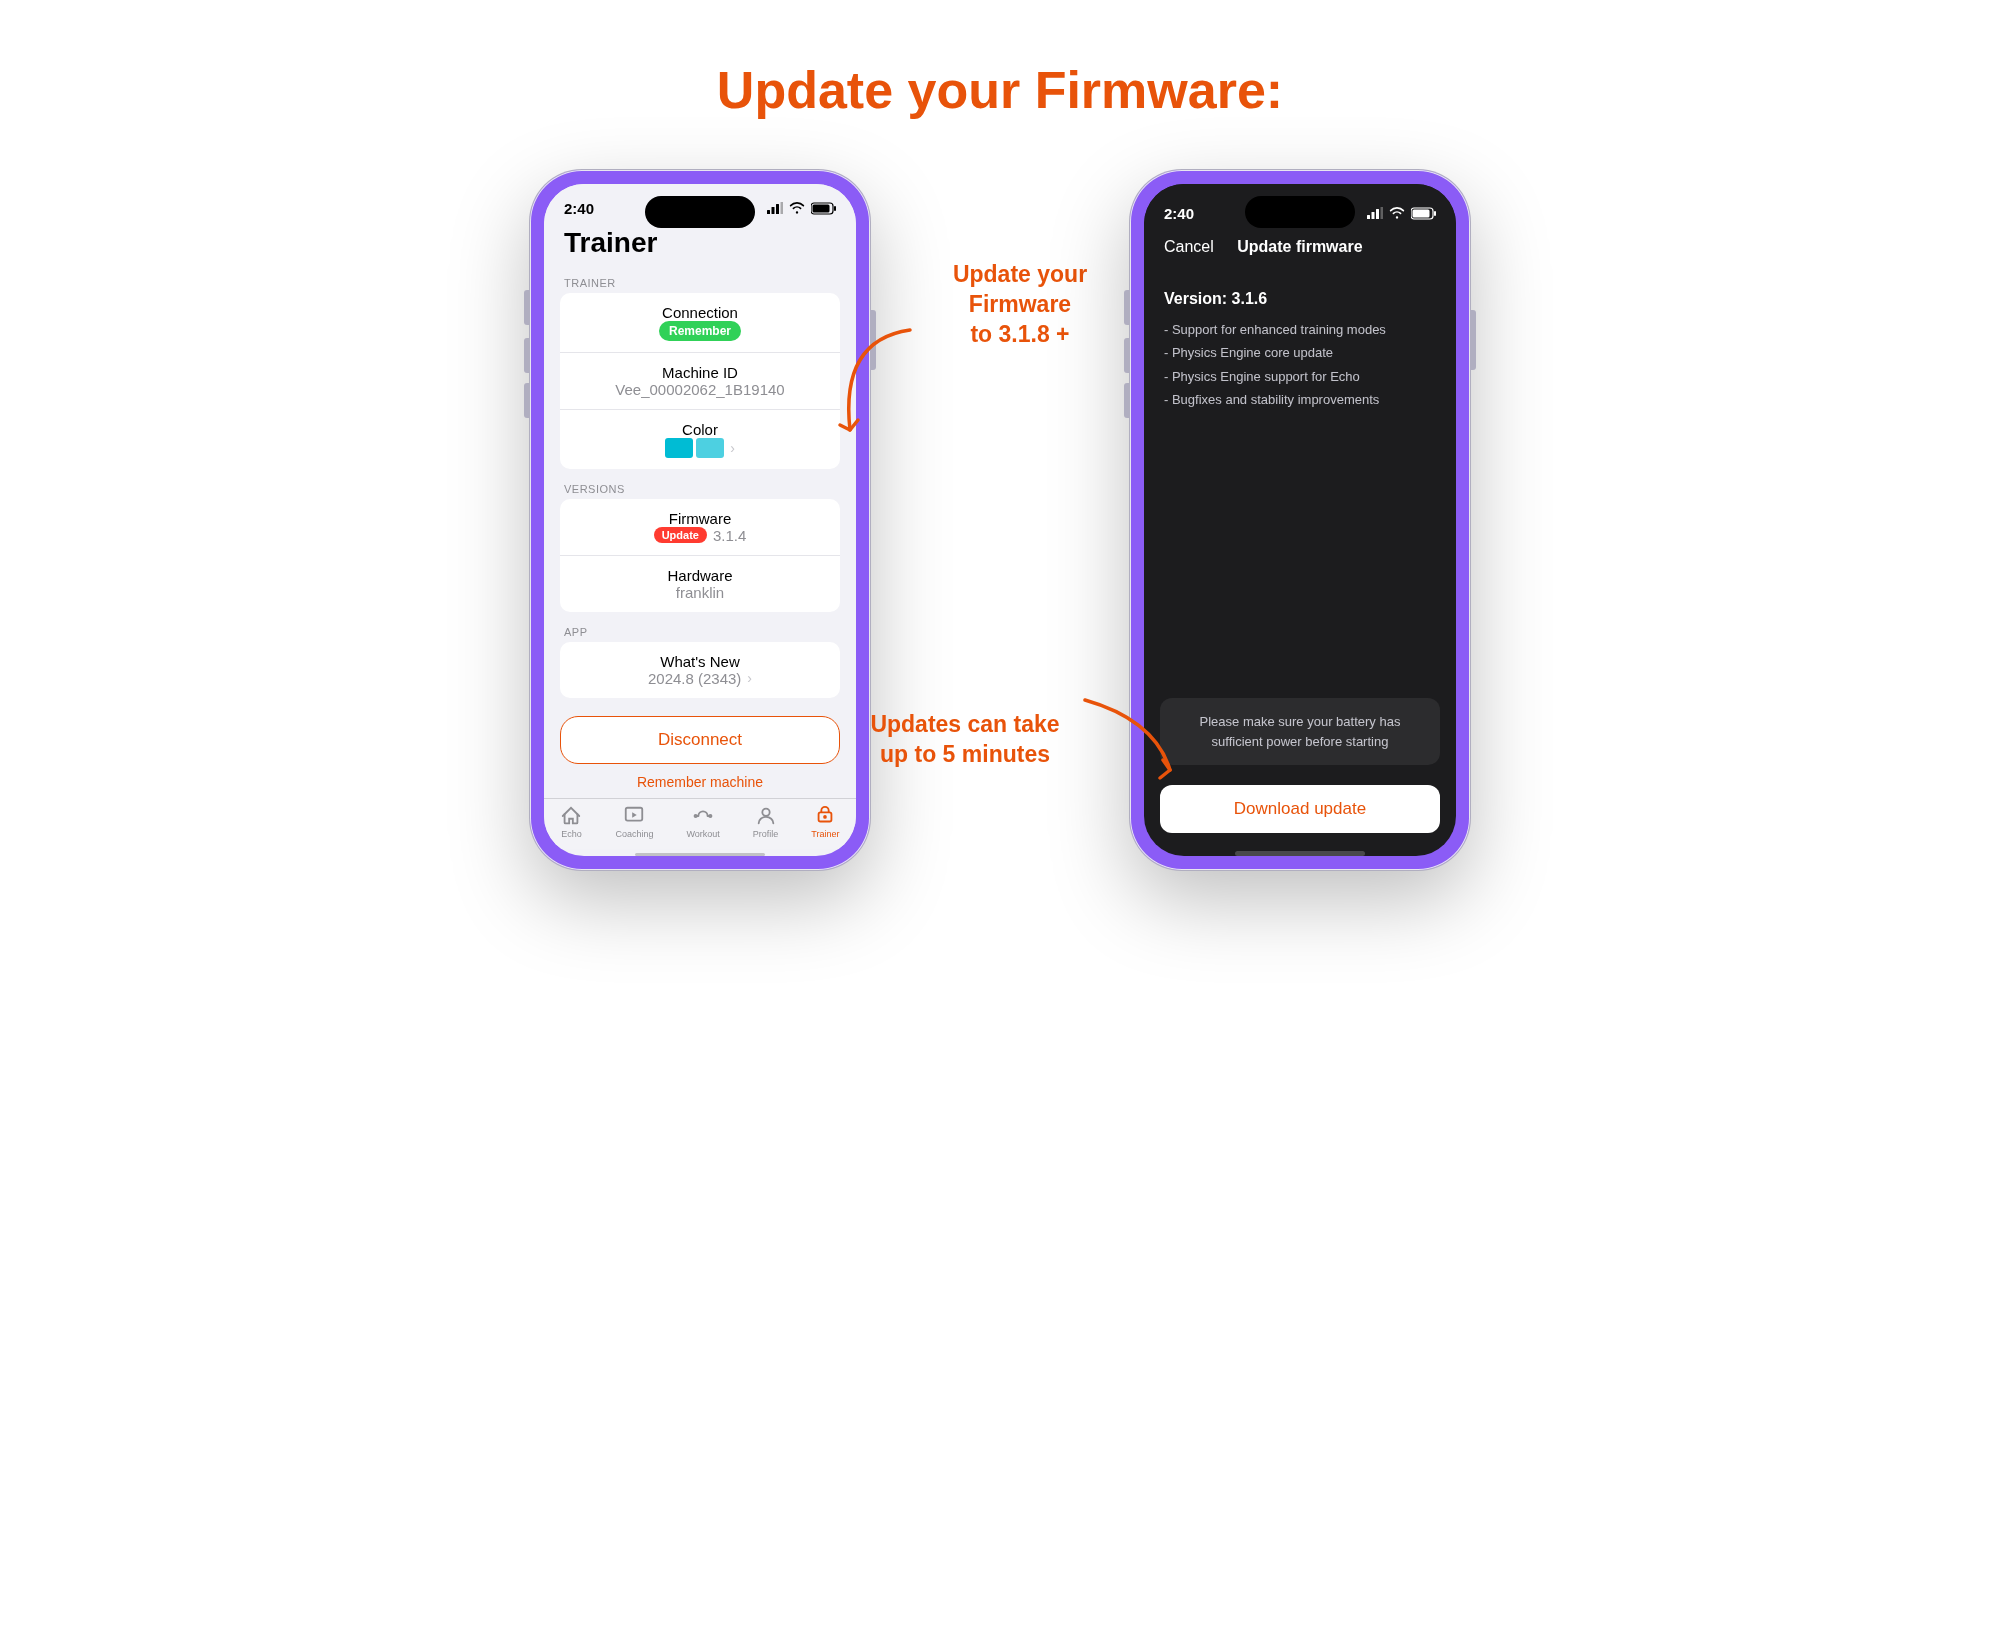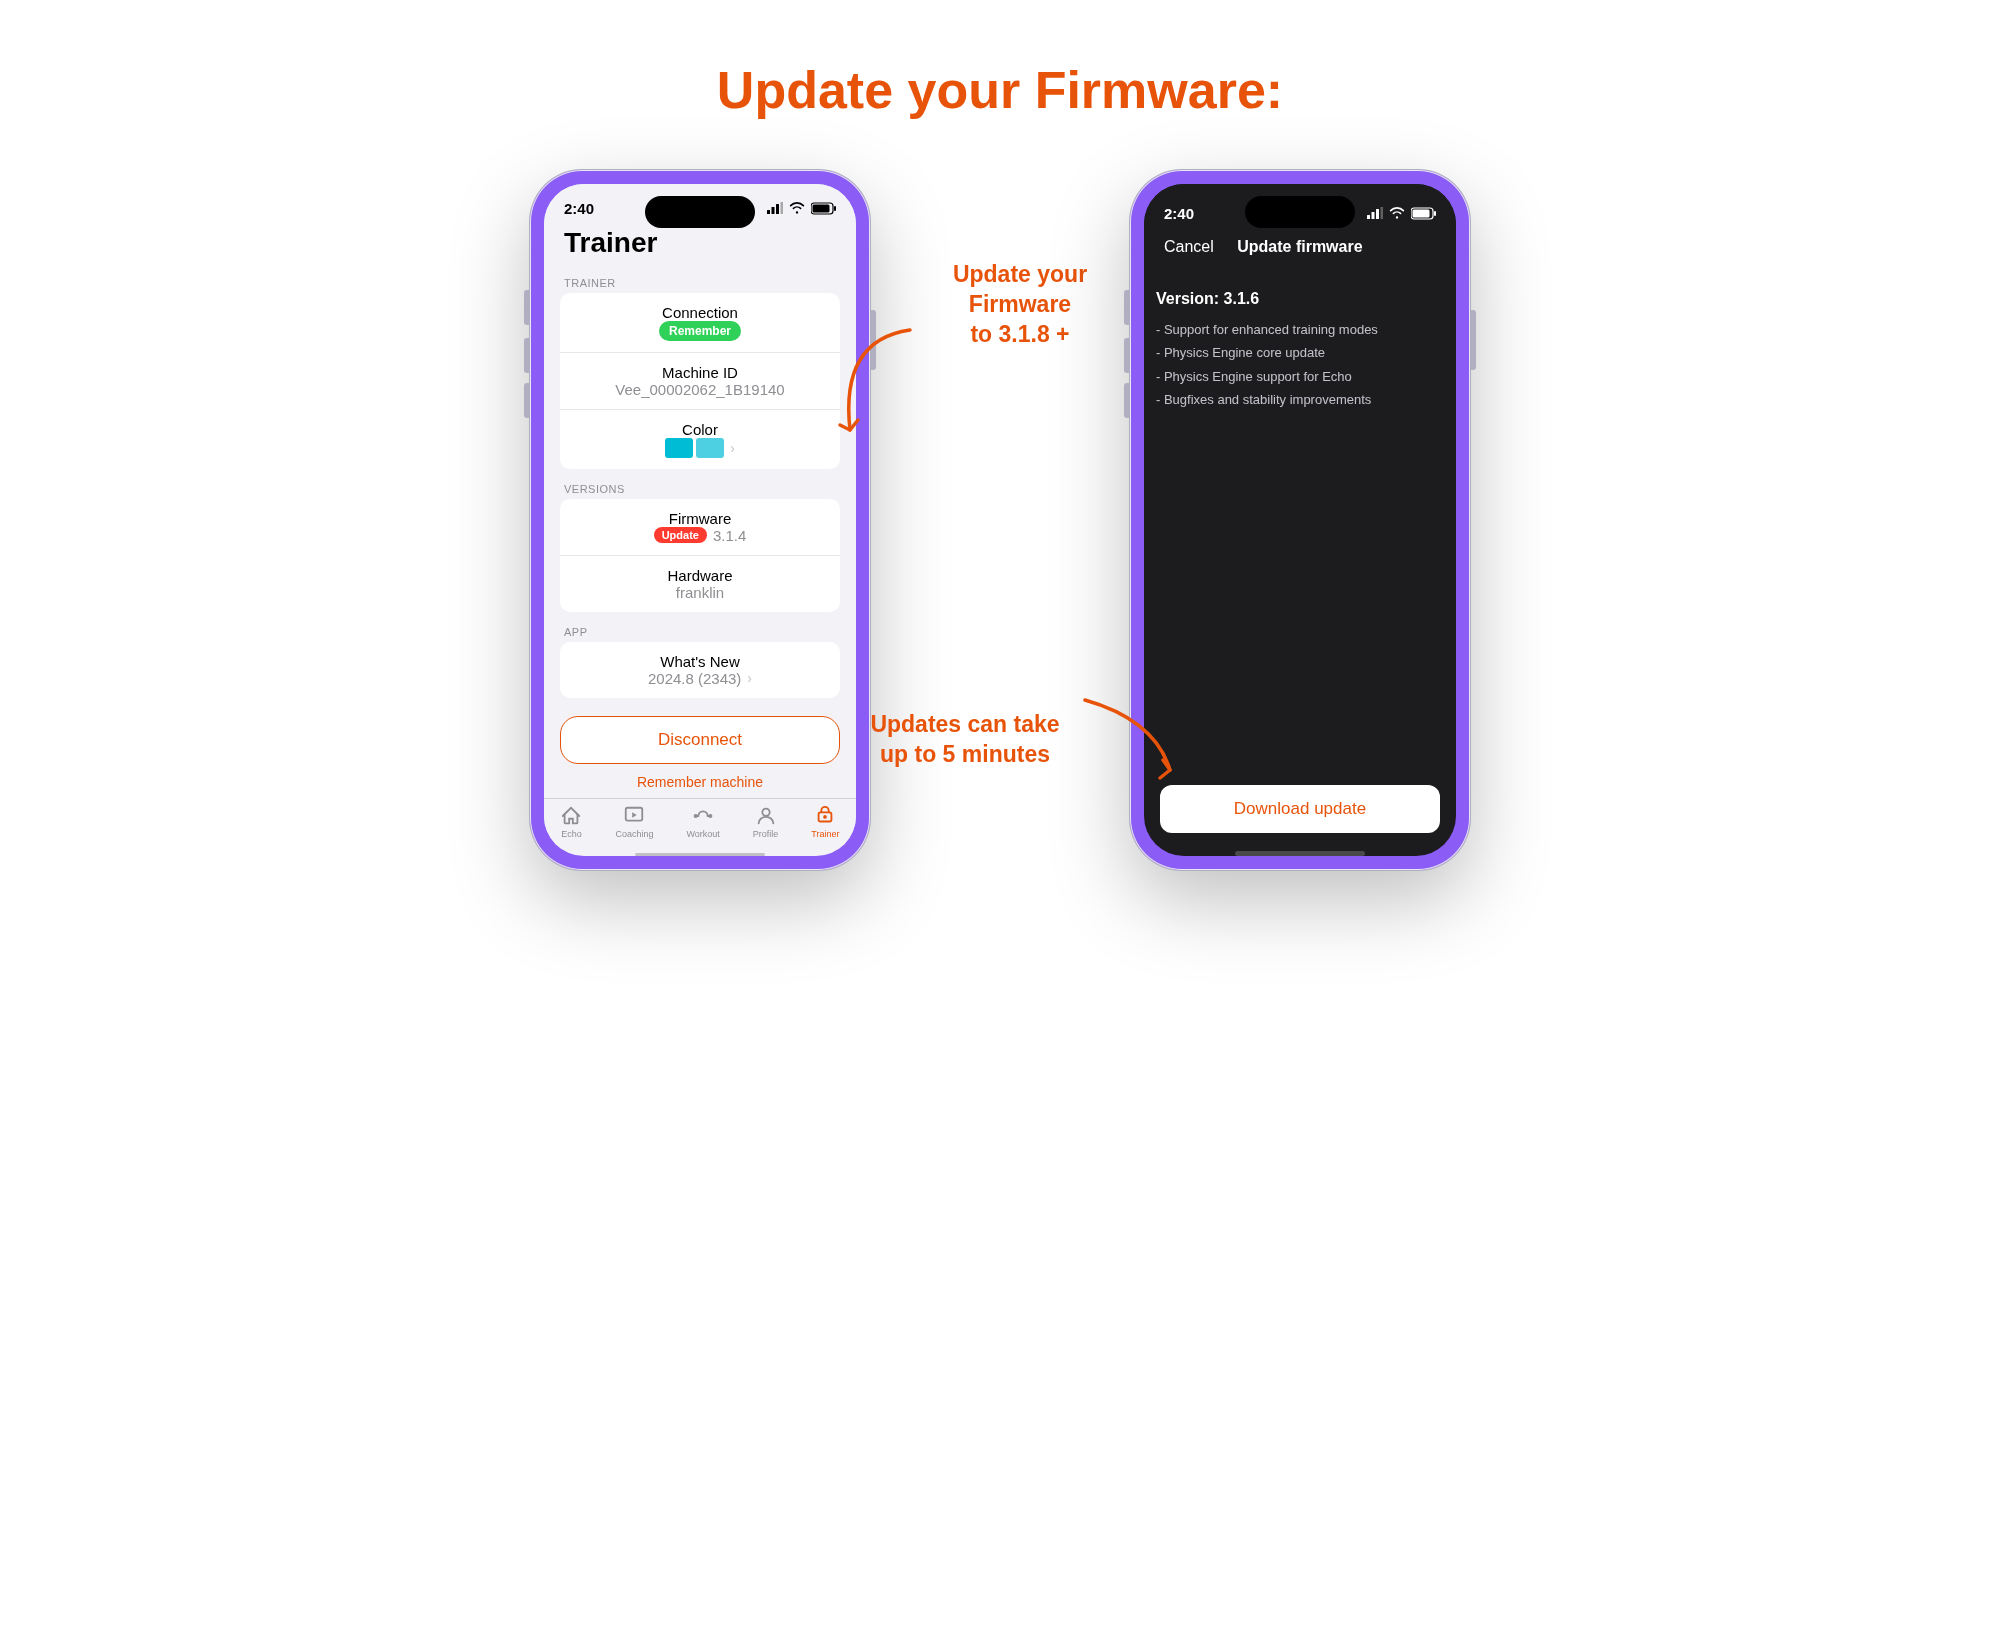--- a/index.html
+++ b/index.html
@@ -288,21 +288,21 @@
     }
     .nav-title {
       font-size: 16px;
       font-weight: 600;
       color: #fff;
     }
     .nav-spacer { width: 50px; }
 
     .update-content {
       flex: 1;
-      padding: 20px 12px 0;
+      padding: 20px 20px 0;
       overflow: hidden;
     }
 
     .version-title {
       font-size: 16px;
       font-weight: 600;
       color: #fff;
       margin-bottom: 10px;
     }
     .changelog-item {
@@ -558,20 +558,24 @@
               <div>
                 <div class="changelog-item">- Support for enhanced training modes</div>
                 <div class="changelog-item">- Physics Engine core update</div>
                 <div class="changelog-item">- Physics Engine support for Echo</div>
                 <div class="changelog-item">- Bugfixes and stability improvements</div>
               </div>
             </div>
 
             <div style="flex:1;"></div>
 
+            <div class="battery-warning">
+              <span>Please make sure your battery has sufficient power
+before starting</span>
+            </div>
 
             <div class="download-btn">Download update</div>
 
             <div class="home-indicator" style="background:#fff;"></div>
 
           </div>
         </div>
       </div>
 
       <div style="position:absolute; left:-290px; bottom:100px; width:250px; text-align:center;">

